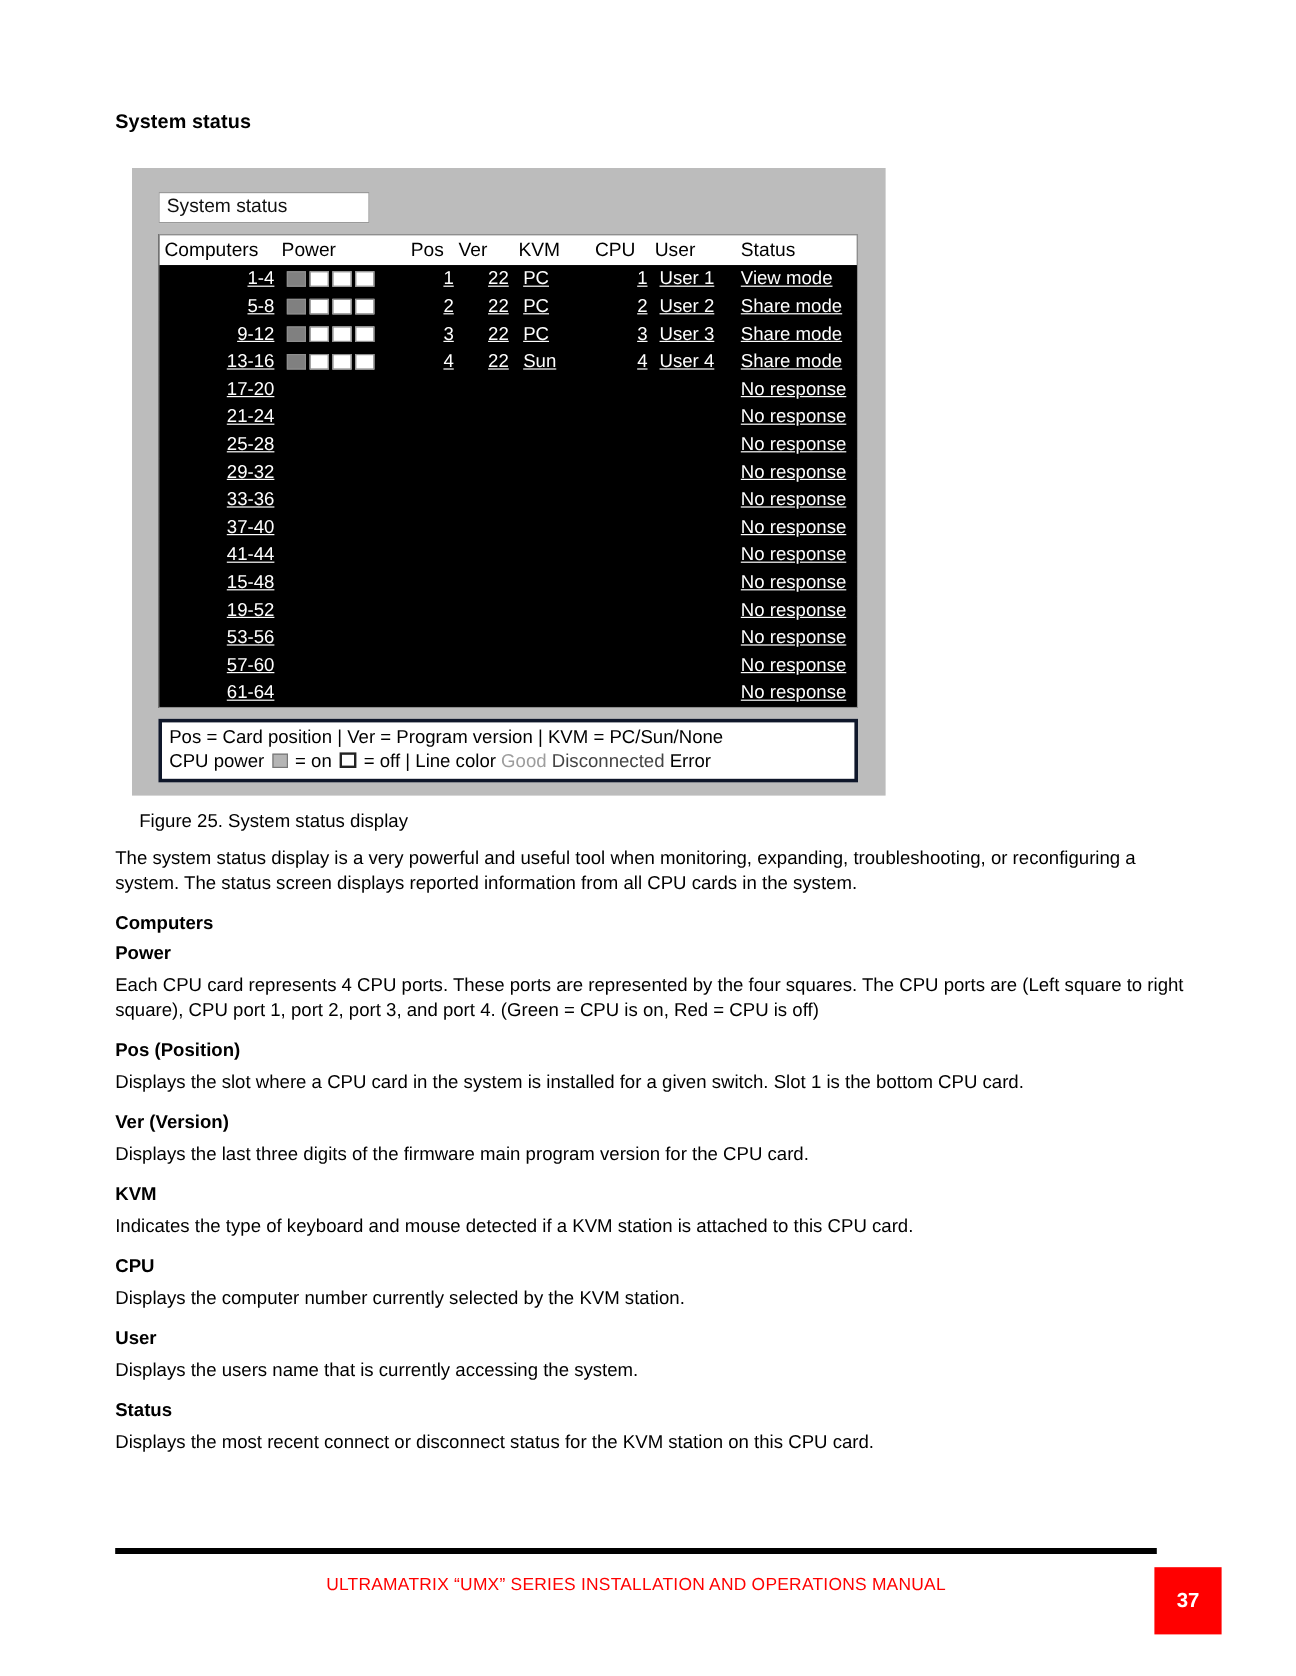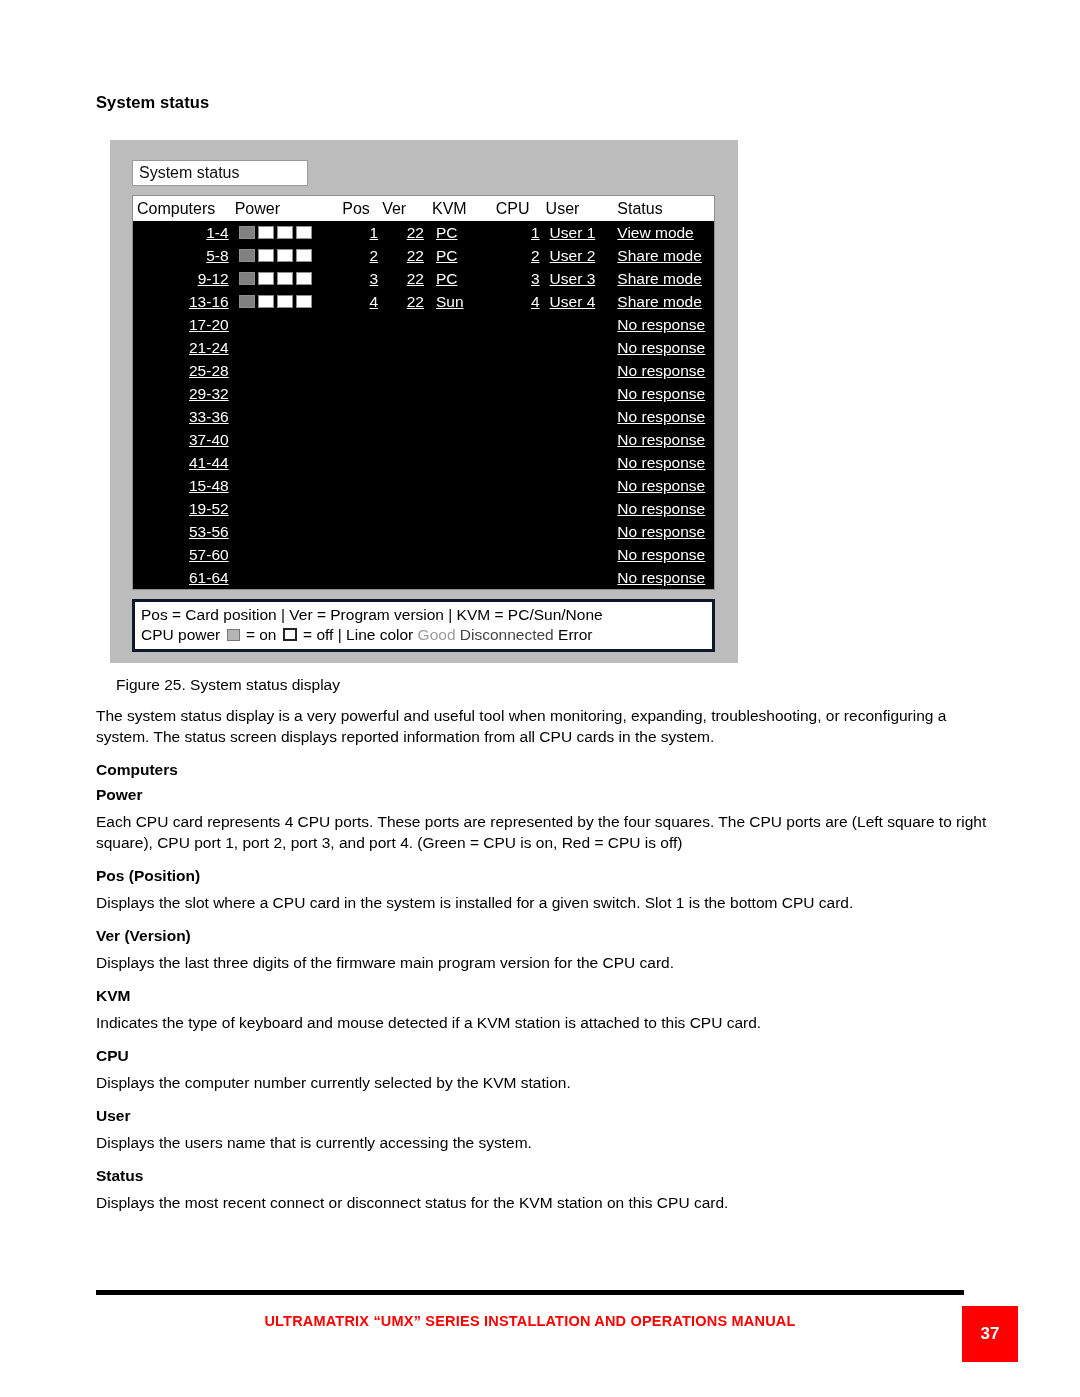--- a/index.html
+++ b/index.html
@@ -160,21 +160,21 @@
     background: #000000;
   }
   .footer-text {
     position: absolute;
     left: 96px;
     top: 1313px;
     width: 868px;
     text-align: center;
     color: #ff0000;
     font-size: 14.5px;
-    font-weight: bold;
+    font-weight: normal;
     letter-spacing: 0.2px;
   }
   .page-badge {
     position: absolute;
     left: 962px;
     top: 1306px;
     width: 56px;
     height: 56px;
     background: #ff0000;
     color: #ffffff;

